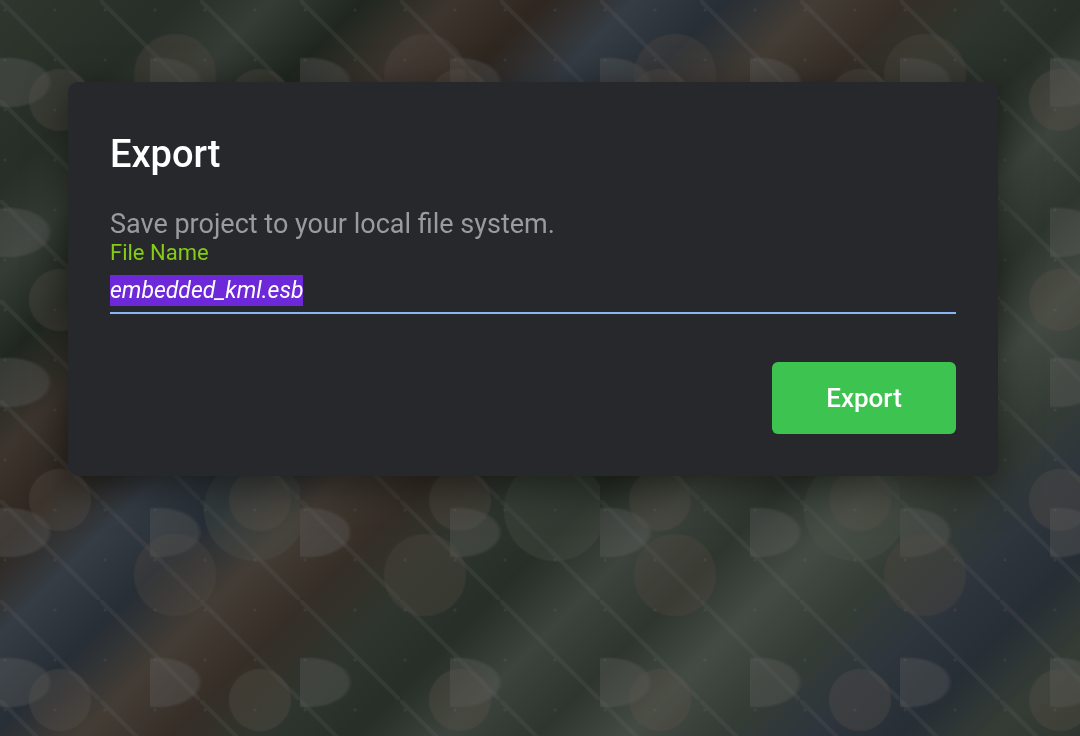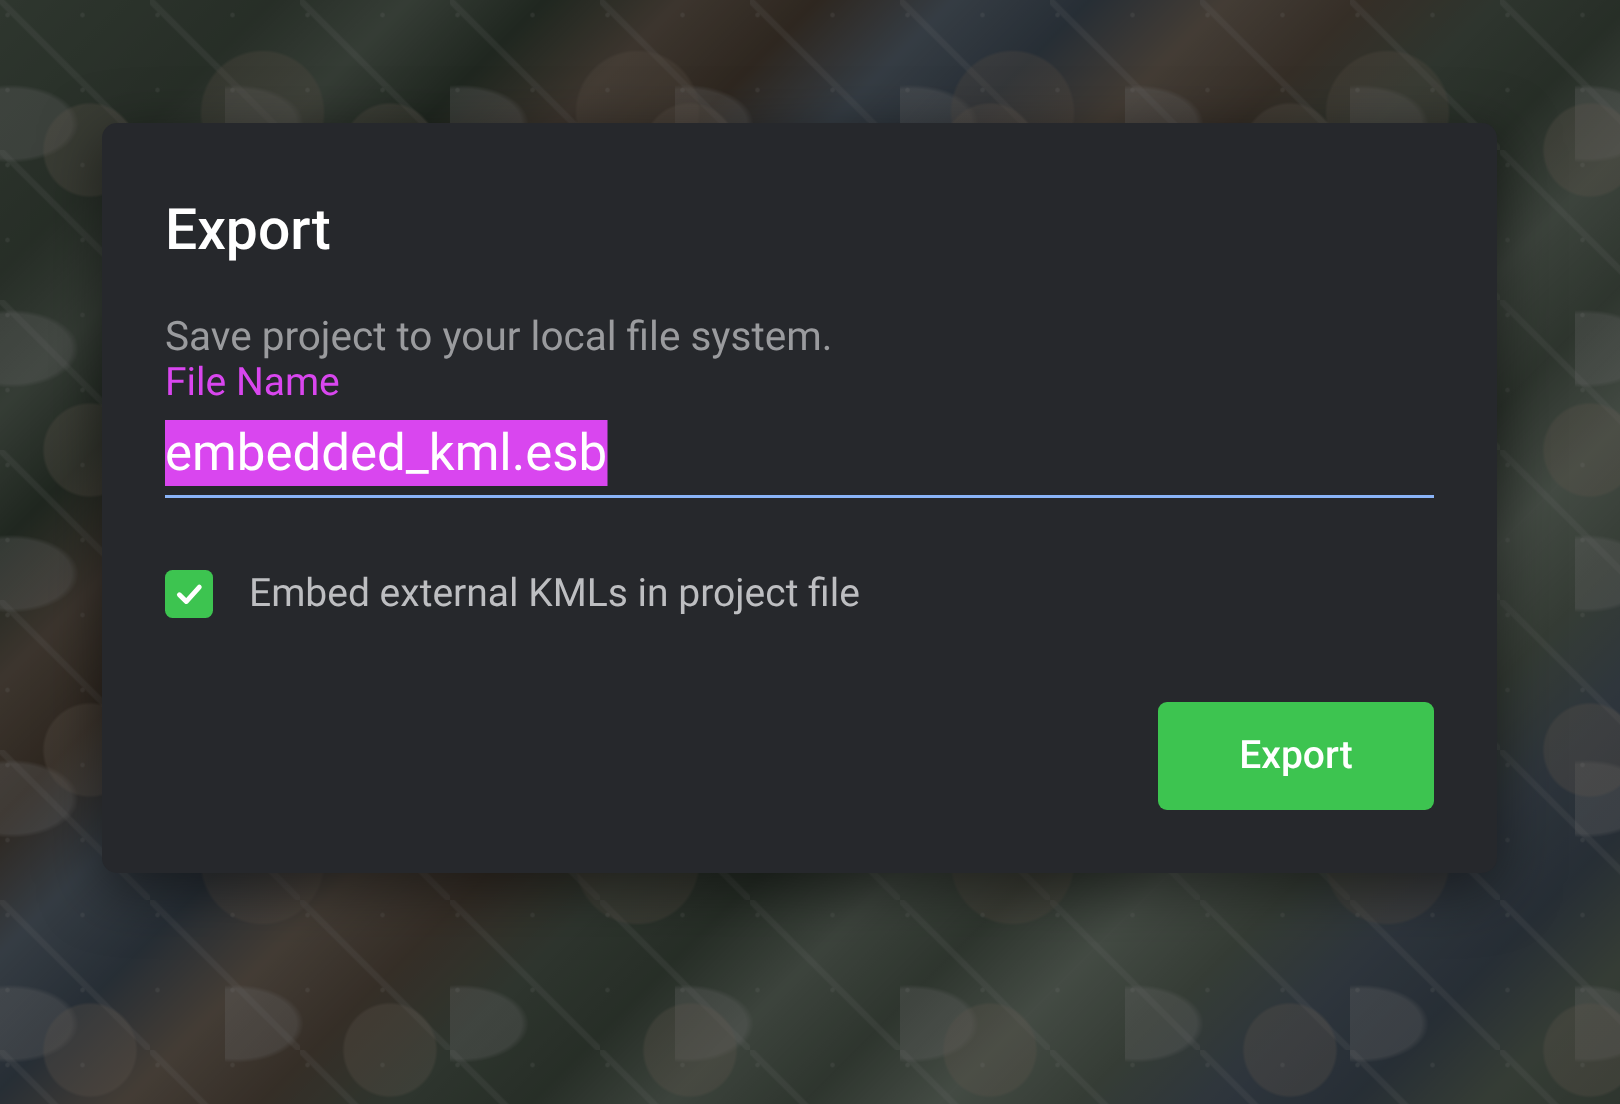--- a/index.html
+++ b/index.html
@@ -73,37 +73,38 @@
       margin-bottom: 32px;
     }
     
     .dialog-subtitle {
       color: #9a9b9e;
       font-size: 27px;
       font-weight: 400;
     }
     
     .field-label {
-      color: #d946ef;
-      font-size: 26px;
+      color: #84cc16;
+      font-size: 22px;
       font-weight: 400;
       margin-bottom: 12px;
     }
     
     .input-wrapper {
       border-bottom: 2px solid #8ab4f8;
       padding-bottom: 8px;
       margin-bottom: 48px;
     }
     
     .selected-text {
-      background: #d946ef;
+      background: #6d28d9;
       color: #ffffff;
-      font-size: 34px;
+      font-size: 23px;
       padding: 2px 0;
+      font-style: italic;
     }
     
     .checkbox-row {
       display: flex;
       align-items: center;
       gap: 24px;
       margin-bottom: 56px;
     }
     
     .checkbox {
@@ -167,26 +168,18 @@
   <h1 class="dialog-title">Export</h1>
 
   <p class="dialog-subtitle">Save project to your local file system.</p>
 
   <div class="field-label">File Name</div>
 
   <div class="input-wrapper">
     <span class="selected-text">embedded_kml.esb</span>
   </div>
 
-  <div class="checkbox-row">
-    <div class="checkbox">
-      <svg viewBox="0 0 24 24">
-        <path d="M5 12.5 L10 17.5 L19.5 7" stroke="#ffffff" stroke-width="3.5" fill="none" stroke-linecap="round" stroke-linejoin="round"></path>
-      </svg>
-    </div>
-    <span class="checkbox-label">Embed external KMLs in project file</span>
-  </div>
 
   <div class="button-row">
     <button class="btn btn-export">Export</button>
   </div>
 
 </div>
 
 </body></html>

